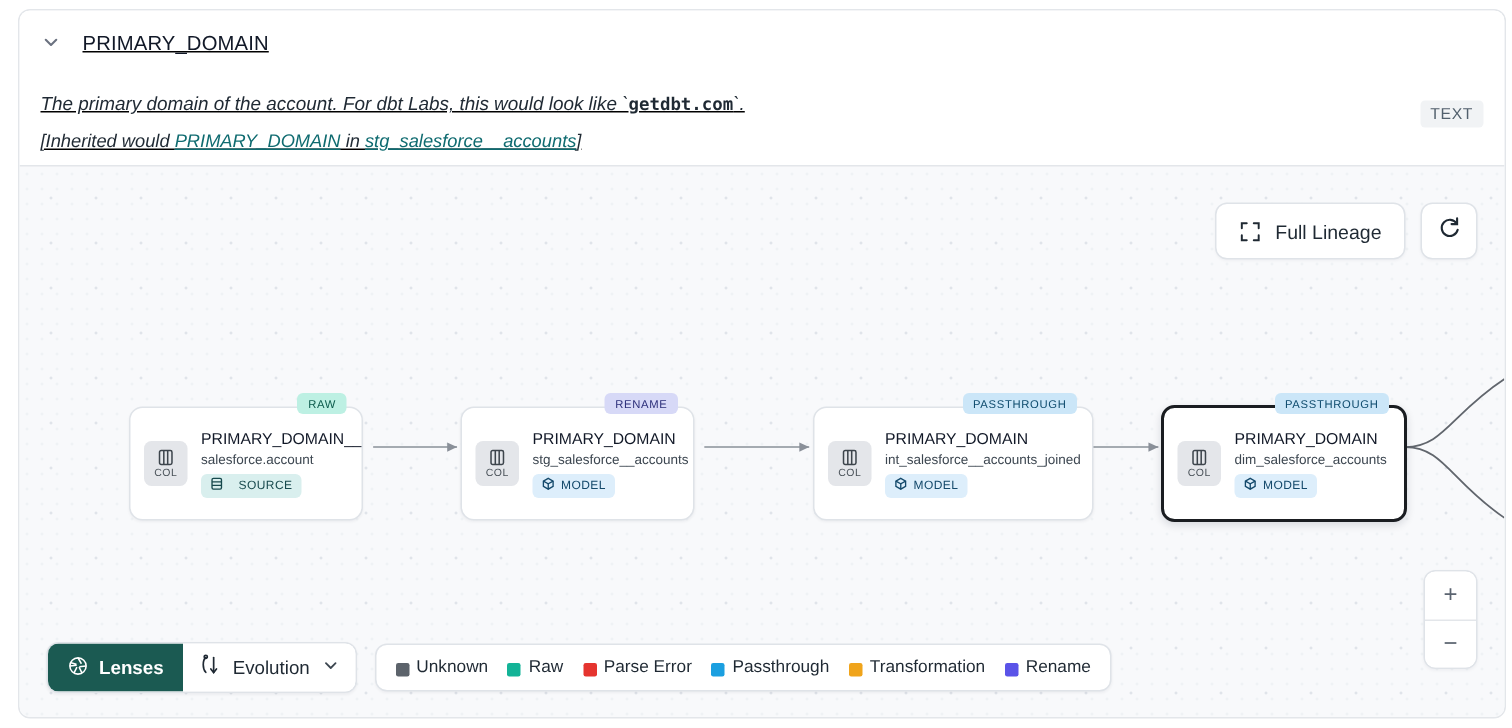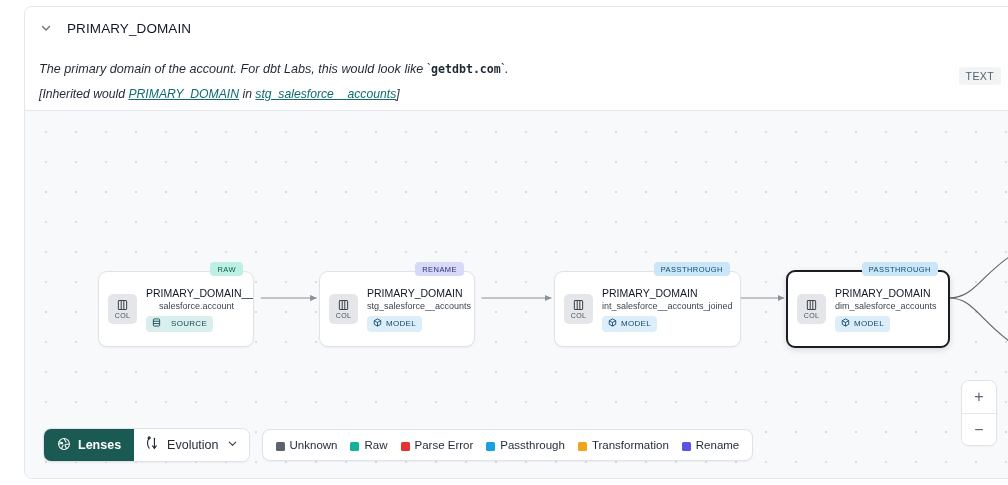--- a/index.html
+++ b/index.html
@@ -6,21 +6,22 @@
   html, body {
     width: 1008px; height: 485px;
     background: #ffffff;
     font-family: "Liberation Sans", sans-serif;
     overflow: hidden;
   }
   .page {
     position: relative;
     width: 1008px; height: 485px;
     background: #ffffff;
-    padding: 6px 24px;
+    padding: 6px 12px;
+    text-decoration: underline;
   }
   .card {
     position: relative;
     width: 992px; height: 473px;
     border: 1px solid #e3e6ea;
     border-radius: 8px;
     background: #ffffff;
     overflow: hidden;
     display: flex;
     flex-direction: column;
@@ -154,21 +155,21 @@
   }
   .col-chip .lbl { font-size: 7px; color: #4a5259; letter-spacing: .3px; }
   .node-body {
     padding-left: 9px;
     padding-right: 6px;
     display: flex; flex-direction: column;
     gap: 2px;
     overflow: hidden;
   }
   .node-title { font-size: 10.5px; color: #111827; white-space: nowrap; }
-  .node-sub { font-size: 9px; color: #3c4650; white-space: nowrap; text-align: center; }
+  .node-sub { font-size: 9px; color: #3c4650; white-space: nowrap; }
   .kind {
     margin-top: 3px;
     display: inline-flex; align-items: center; gap: 4px;
     align-self: flex-start;
     padding: 2.5px 6px;
     border-radius: 4px;
     font-size: 8px;
     letter-spacing: .3px;
   }
   .kind.source { background: #d9efee; color: #17494d; gap: 10px; }
@@ -291,20 +292,41 @@
             <path d="M0,0 L6,3 L0,6 z" fill="#8a9099"></path>
           </marker>
         </defs>
         <line x1="236" y1="198" x2="292" y2="198" stroke="#8a9099" stroke-width="1.1" marker-end="url(#arrow)"></line>
         <line x1="457" y1="198" x2="527" y2="198" stroke="#8a9099" stroke-width="1.1" marker-end="url(#arrow)"></line>
         <line x1="716" y1="198" x2="760" y2="198" stroke="#8a9099" stroke-width="1.1" marker-end="url(#arrow)"></line>
         <path d="M925 198 C 950 198, 955 175, 991 150" stroke="#61666d" stroke-width="1.2" fill="none"></path>
         <path d="M925 198 C 950 198, 955 222, 991 248" stroke="#61666d" stroke-width="1.2" fill="none"></path>
       </svg>
 
+      <div class="toolbar-tr">
+        <div class="btn-lineage">
+          <span>
+            <svg class="expand-ico" viewBox="0 0 16 16" fill="none" stroke="#1f2933" stroke-width="1.4" stroke-linecap="round">
+              <path d="M2 5.5 V2 H5.5"></path>
+                <path d="M10.5 2 H14 V5.5"></path>
+                <path d="M14 10.5 V14 H10.5"></path>
+                <path d="M5.5 14 H2 V10.5"></path>
+            </svg>
+          </span>
+          <span>Full Lineage</span>
+        </div>
+        <div class="btn-icon-sq">
+          <span>
+            <svg width="16" height="16" viewBox="0 0 16 16" fill="none" stroke="#1f2933" stroke-width="1.4" stroke-linecap="round">
+              <path d="M13.2 5.2 A5.4 5.4 0 1 0 13.8 9.2"></path>
+              <path d="M13.4 1.6 V5.4 H9.7"></path>
+            </svg>
+          </span>
+        </div>
+      </div>
 
       <div class="node" style="left:73px; top:160px;">
         <div class="tag raw" style="right:10px;">RAW</div>
         <div class="col-chip">
           <svg width="13" height="12" viewBox="0 0 14 13" fill="none" stroke="#3d454c" stroke-width="1.1">
             <rect x="2.5" y="1.5" width="9" height="10" rx="1.2"></rect>
               <line x1="5.6" y1="1.5" x2="5.6" y2="11.5"></line>
               <line x1="8.4" y1="1.5" x2="8.4" y2="11.5"></line>
           </svg>
           <span class="lbl">COL</span>

